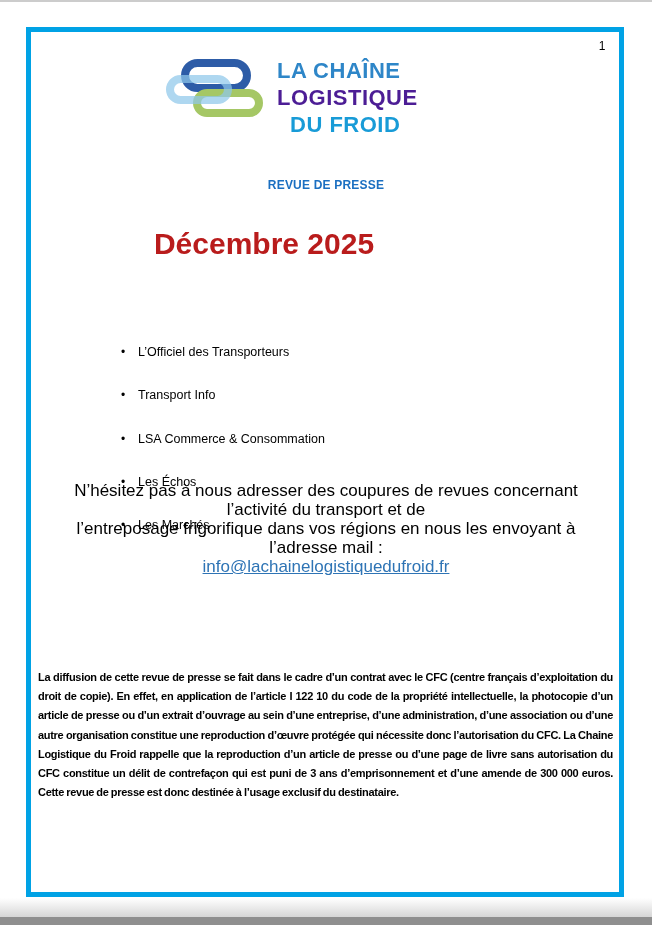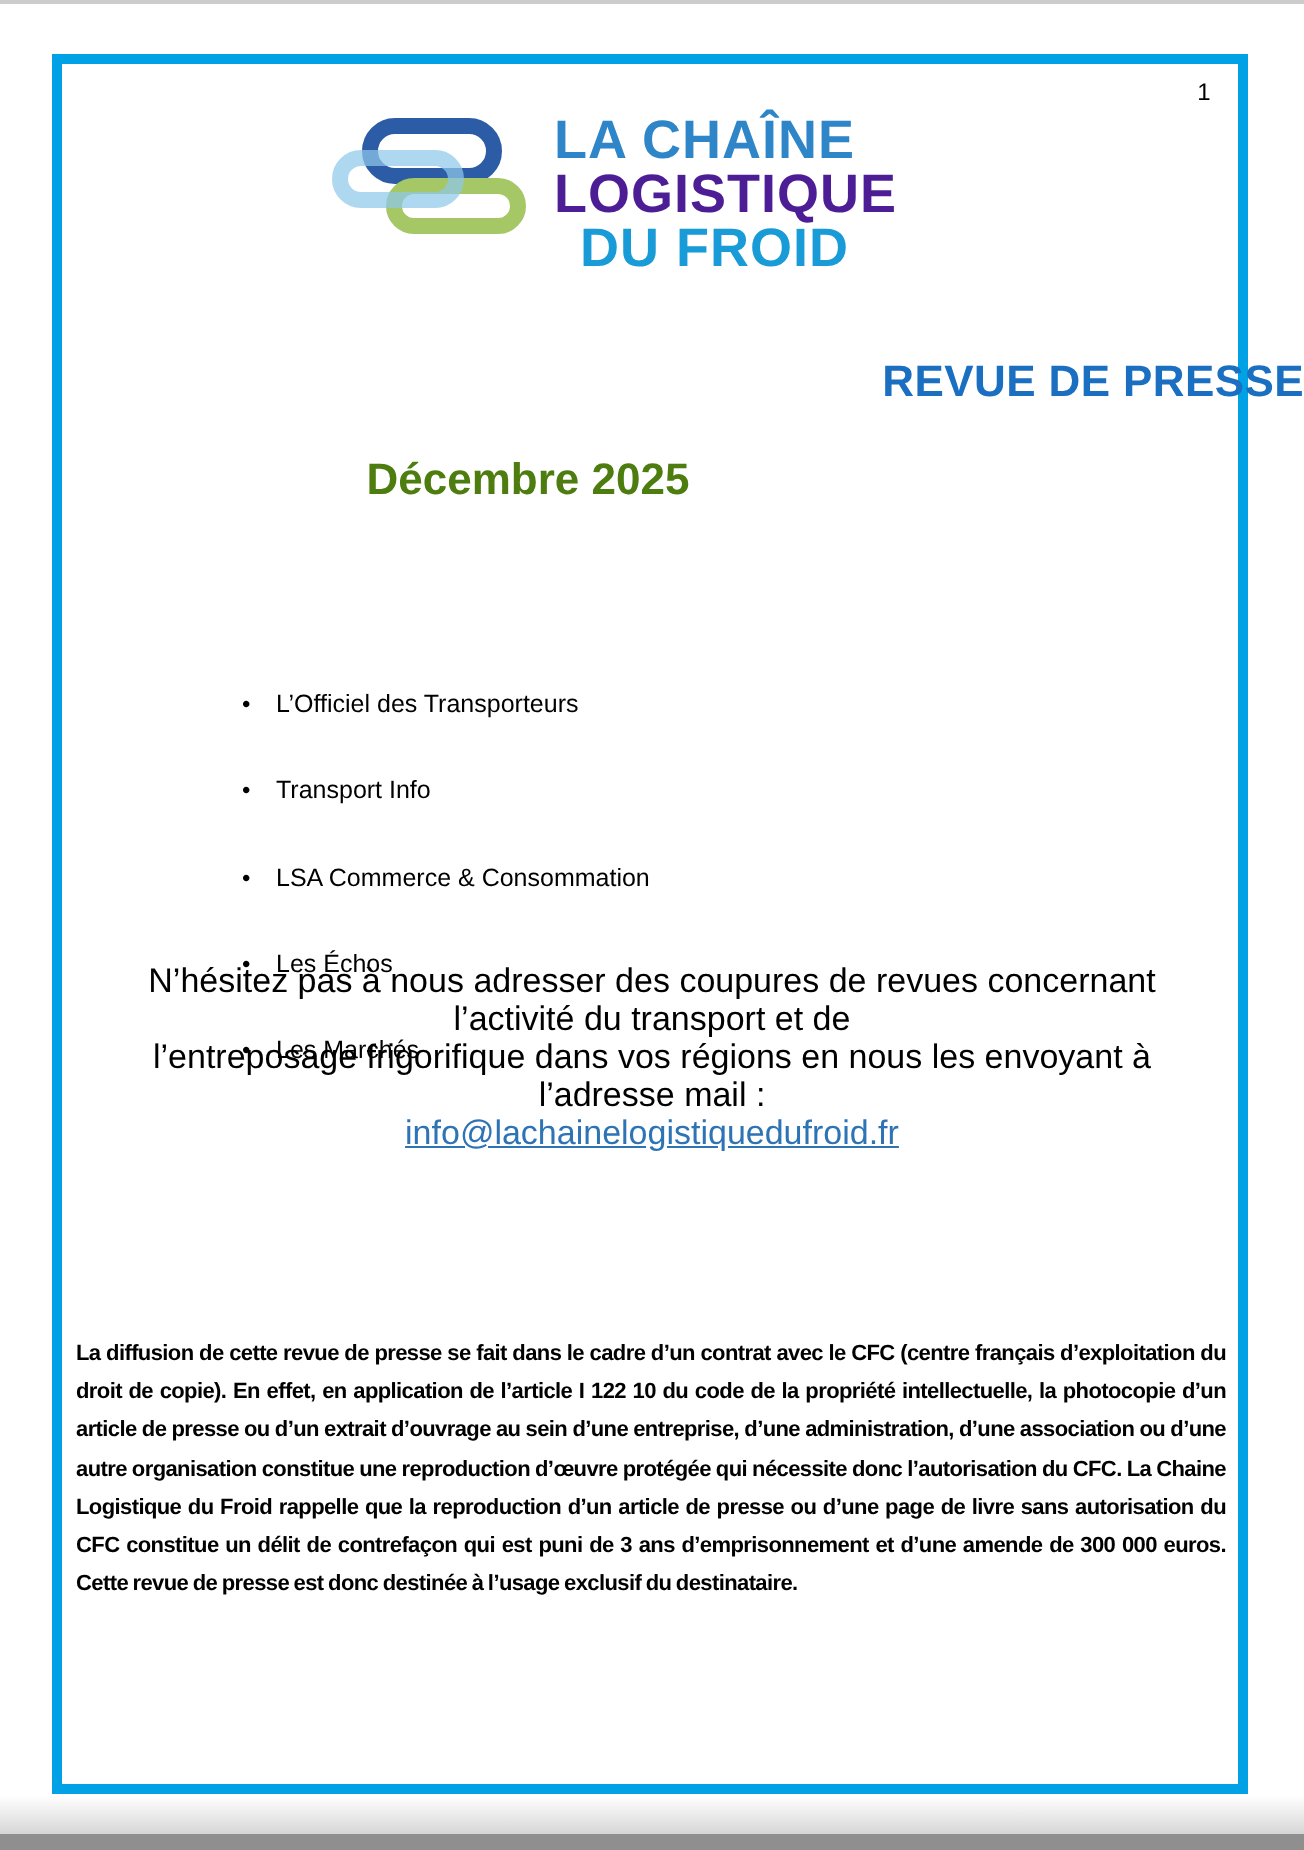--- a/index.html
+++ b/index.html
@@ -22,34 +22,34 @@
     border:5px solid #00a2e5;
   }
   .page-number {
     position:absolute; left:594px; top:39px; width:16px;
     font-size:12px; text-align:center; color:#000;
   }
   .logo { position:absolute; left:166px; top:55px; }
   .logo-icon { position:absolute; left:0; top:2px; }
   .logo-text {
     position:absolute; left:111px; top:2px;
-    font-weight:600; font-size:27px; line-height:27px; letter-spacing:0.5px;
+    font-weight:600; font-size:22px; line-height:27px; letter-spacing:0.5px;
     white-space:nowrap;
   }
   .lt1 { color:#2e86c8; }
   .lt2 { color:#4c1d95; }
   .lt3 { color:#189bd7;margin-left:13px; }
   .title {
     position:absolute; left:0; top:178px; width:652px;
-    text-align:right; font-size:22px; font-weight:700; color:#1b6fc1;
+    text-align:center; font-size:12px; font-weight:700; color:#1b6fc1;
     letter-spacing:0.2px;
   }
   .subtitle {
     position:absolute; left:0; top:227px; width:528px;
-    text-align:center; font-size:22px; font-weight:700; color:#4d7c0f;
+    text-align:center; font-size:30px; font-weight:700; color:#b91c1c;
   }
   .intro {
     position:absolute; left:0; top:291px; width:652px;
     text-align:center; font-size:12.5px; color:#000;
   }
   .sources {
     position:absolute; left:121px; top:319px;
     list-style:none; font-size:12.5px; line-height:19.3px;
   }
   .sources li { position:relative; padding-left:17px;margin-top:24px; }

